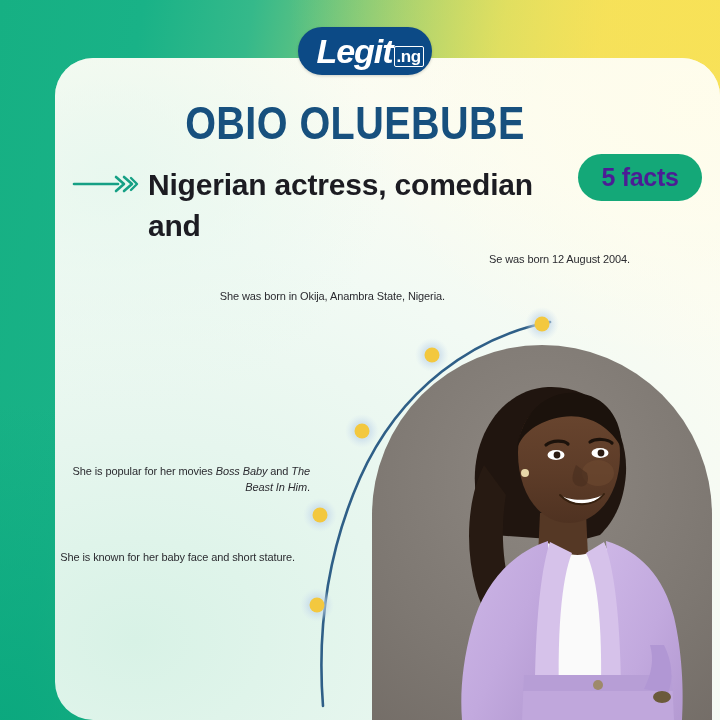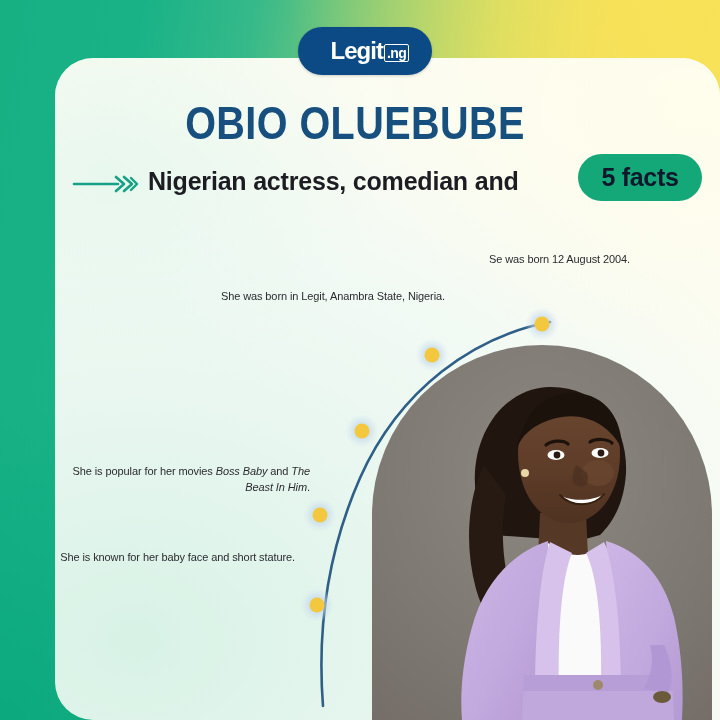--- a/index.html
+++ b/index.html
@@ -73,29 +73,30 @@
     justify-content: center;
     box-shadow: 0 1px 3px rgba(0,0,0,0.18);
   }
   .logo-inner {
     display: flex;
     align-items: baseline;
     color: #ffffff;
     letter-spacing: -0.5px;
   }
   .logo-word {
-    font-size: 24px;
-    font-weight: 700;
+    font-size: 34px;
+    font-weight: 700;
+    font-style: italic;
     line-height: 1;
     letter-spacing: -1px;
     margin-left: 10px;
   }
   .logo-tld {
     margin-left: 1px;
-    font-size: 14px;
+    font-size: 17px;
     font-weight: 700;
     line-height: 1;
     border: 1.5px solid #ffffff;
     border-radius: 2px;
     padding: 1px 2px;
     transform: translateY(-1px);
   }
 
   
   .title {
@@ -121,40 +122,40 @@
     width: 500px;
     display: flex;
     align-items: flex-start;
   }
   .arrow {
     flex: 0 0 auto;
     margin-top: 10px;
     margin-right: 8px;
   }
   .subtitle {
-    font-size: 25px;
+    font-size: 30px;
     font-weight: 700;
     color: #1c1c22;
     line-height: 1.38;
     letter-spacing: -0.2px;
   }
 
   
   .badge {
     position: absolute;
     left: 578px;
     top: 154px;
     width: 124px;
     height: 47px;
     border-radius: 24px;
     background: #14a878;
     display: flex;
     align-items: center;
     justify-content: center;
-    color: #0f172a;
+    color: #4c1d95;
     font-size: 25px;
     font-weight: 700;
     letter-spacing: -0.3px;
   }
 
   
   .portrait-wrap {
     position: absolute;
     left: 372px;
     top: 345px;
@@ -323,20 +324,20 @@
     </svg>
     <div class="subtitle">
       <div>Nigerian actress, comedian and</div>
     </div>
   </div>
 
   <div class="badge">5 facts</div>
 
   <div class="fact f1">Se was born 12 August 2004.</div>
 
-  <div class="fact f2">She was born in Legit, Anambra State, Nigeria.</div>
+  <div class="fact f2">She was born in Okija, Anambra State, Nigeria.</div>
 
 
   <div class="fact f5">She is known for her baby face and short stature.</div>
 
   <div class="fact f4"><span>She is popular for her movies </span><i>Boss Baby</i><span> and </span><i>The Beast In Him</i><span>.</span></div>
 
 </div>
 
 </body></html>

